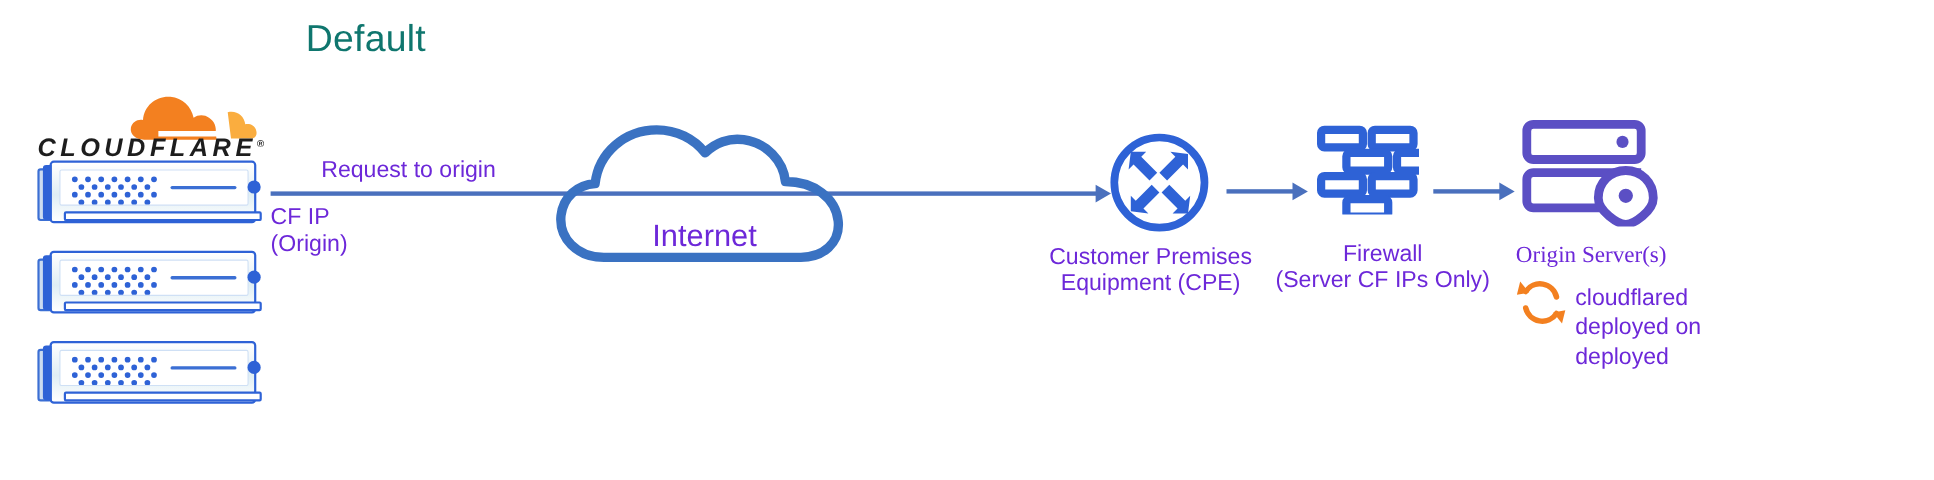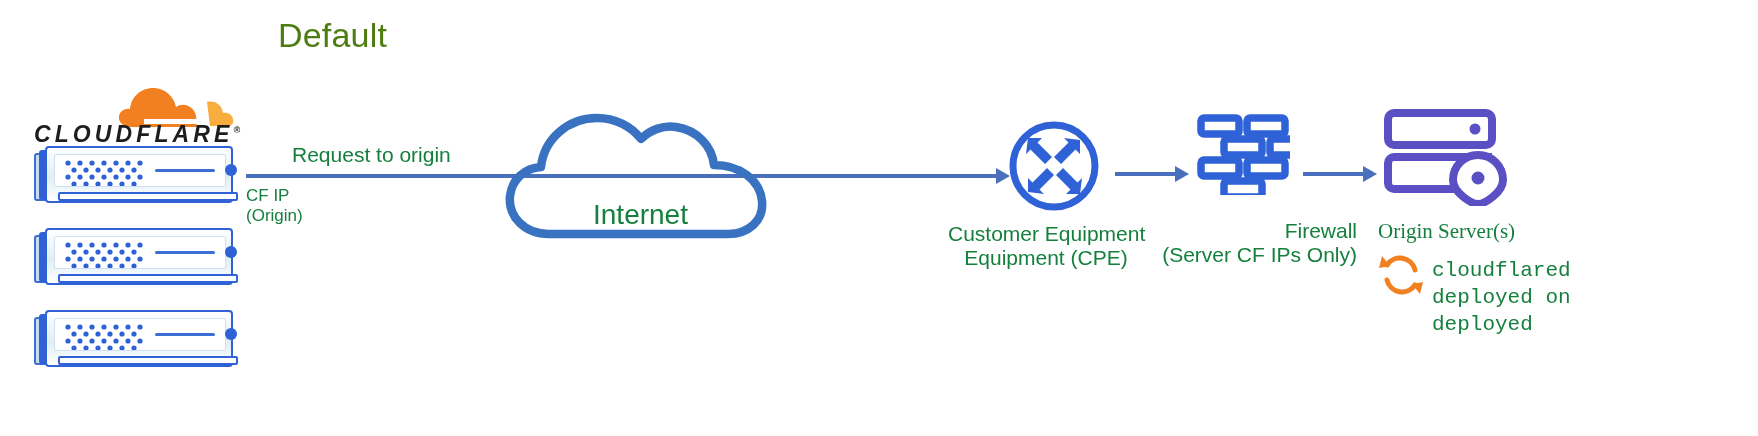--- a/index.html
+++ b/index.html
@@ -16,21 +16,21 @@
     height: 436px;
     background: #fff;
   }
 
   
   .title {
     position: absolute;
     left: 278px;
     top: 16px;
     font-size: 34px;
-    color: #4d7c0f;
+    color: #0f766e;
     letter-spacing: 0.2px;
     white-space: nowrap;
   }
 
   
   .cf-logo-wrap {
     position: absolute;
     left: 34px;
     top: 86px;
     width: 200px;
@@ -121,31 +121,31 @@
     border-left: 14px solid #4a70bd;
   }
   .seg {
     position: absolute;
     height: 3.5px;
     background: #4a70bd;
   }
 
   .lbl {
     position: absolute;
-    color: #15803d;
+    color: #6d28d9;
     white-space: nowrap;
     line-height: 1.16;
   }
   .lbl.req { left: 292px; top: 143px; font-size: 21px; }
-  .lbl.cfip { left: 246px; top: 186px; font-size: 17px; }
+  .lbl.cfip { left: 246px; top: 186px; font-size: 21px; }
   .lbl.internet { left: 593px; top: 199px; font-size: 28px; }
   .lbl.cpe { left: 948px; top: 222px; font-size: 21px; text-align: center; width: 196px; }
-  .lbl.fw  { left: 1157px; top: 219px; font-size: 21px; text-align: right; width: 200px; }
+  .lbl.fw  { left: 1157px; top: 219px; font-size: 21px; text-align: center; width: 200px; }
   .lbl.origin { left: 1378px; top: 219px; font-size: 21px; font-family: Liberation Serif, serif; }
-  .lbl.cfd { left: 1432px; top: 258px; font-size: 21px; line-height: 1.28; font-family: Liberation Mono, monospace; }
+  .lbl.cfd { left: 1432px; top: 258px; font-size: 21px; line-height: 1.28; }
 
   
   .cloud-svg { position: absolute; left: 500px; top: 84px; }
 
   
   .cpe-svg { position: absolute; left: 1008px; top: 120px; }
   .fw-svg  { position: absolute; left: 1196px; top: 113px; }
   .srv-svg { position: absolute; left: 1383px; top: 108px; }
   .cfd-svg { position: absolute; left: 1377px; top: 253px; }
 </style>
@@ -308,21 +308,21 @@
   <svg class="cpe-svg" width="92" height="92" viewBox="0 0 92 92">
     <circle cx="46" cy="46" r="41" fill="none" stroke="#2e62d6" stroke-width="7"></circle>
     <g fill="#2e62d6">
       <path d="M20 18 L34 18 L29.5 22.5 L44 37 L37 44 L22.5 29.5 L18 34 Z"></path>
       <path d="M72 18 L72 32 L67.5 27.5 L53 42 L46 35 L60.5 20.5 L56 16 Z" transform="translate(0,2)"></path>
       <path d="M20 74 L20 60 L24.5 64.5 L39 50 L46 57 L31.5 71.5 L36 76 Z" transform="translate(0,-2)"></path>
       <path d="M72 74 L58 74 L62.5 69.5 L48 55 L55 48 L69.5 62.5 L74 58 Z"></path>
     </g>
   </svg>
   <div class="lbl cpe">
-    <div>Customer Equipment</div>
+    <div>Customer Premises</div>
     <div>Equipment (CPE)</div>
   </div>
 
   <div class="seg" style="left:1115px; top:172px; width:62px;"></div>
   <div class="arrowhead" style="left:1175px; top:166px;"></div>
 
   <svg class="fw-svg" width="94" height="82" viewBox="0 0 94 82">
     <g fill="none" stroke="#2e62d6" stroke-width="7.5" stroke-linejoin="round">
       <rect x="5" y="5" width="38" height="16" rx="3"></rect>
       <rect x="51" y="5" width="38" height="16" rx="3"></rect>

